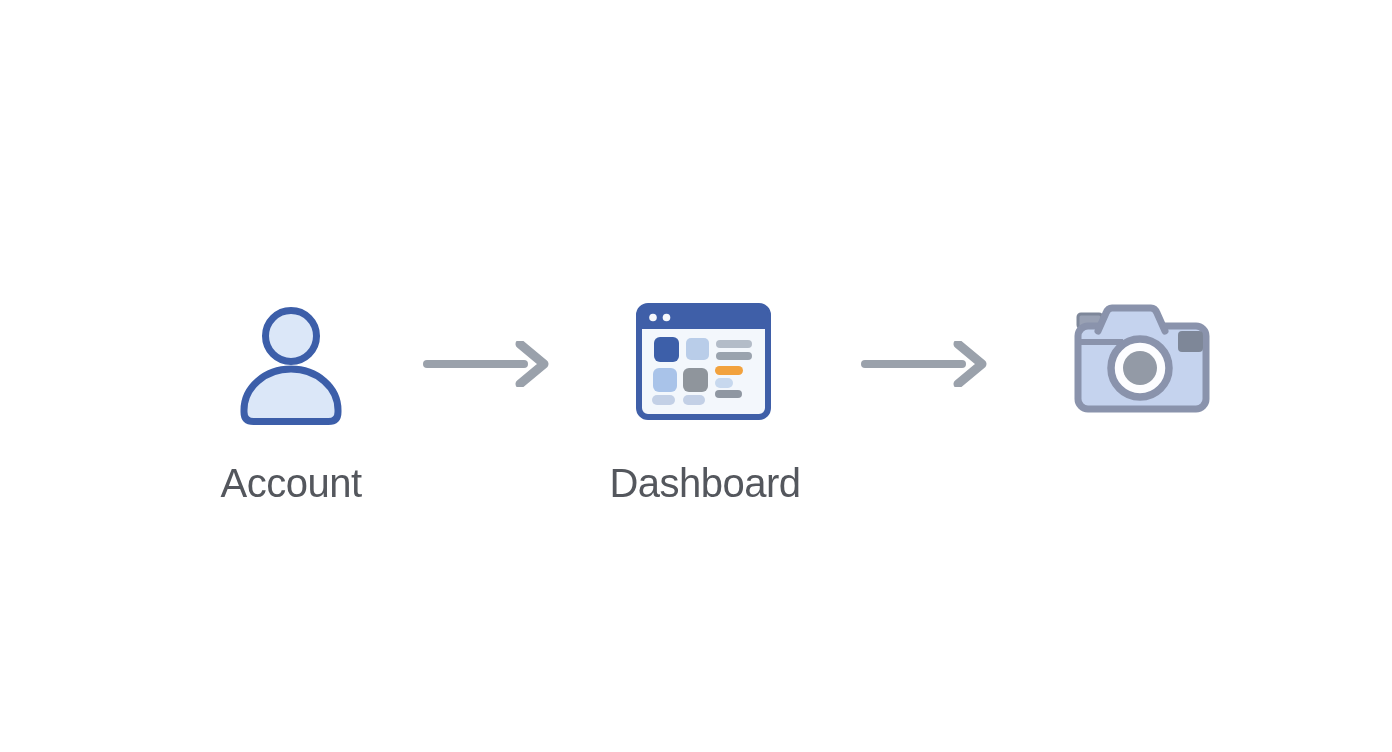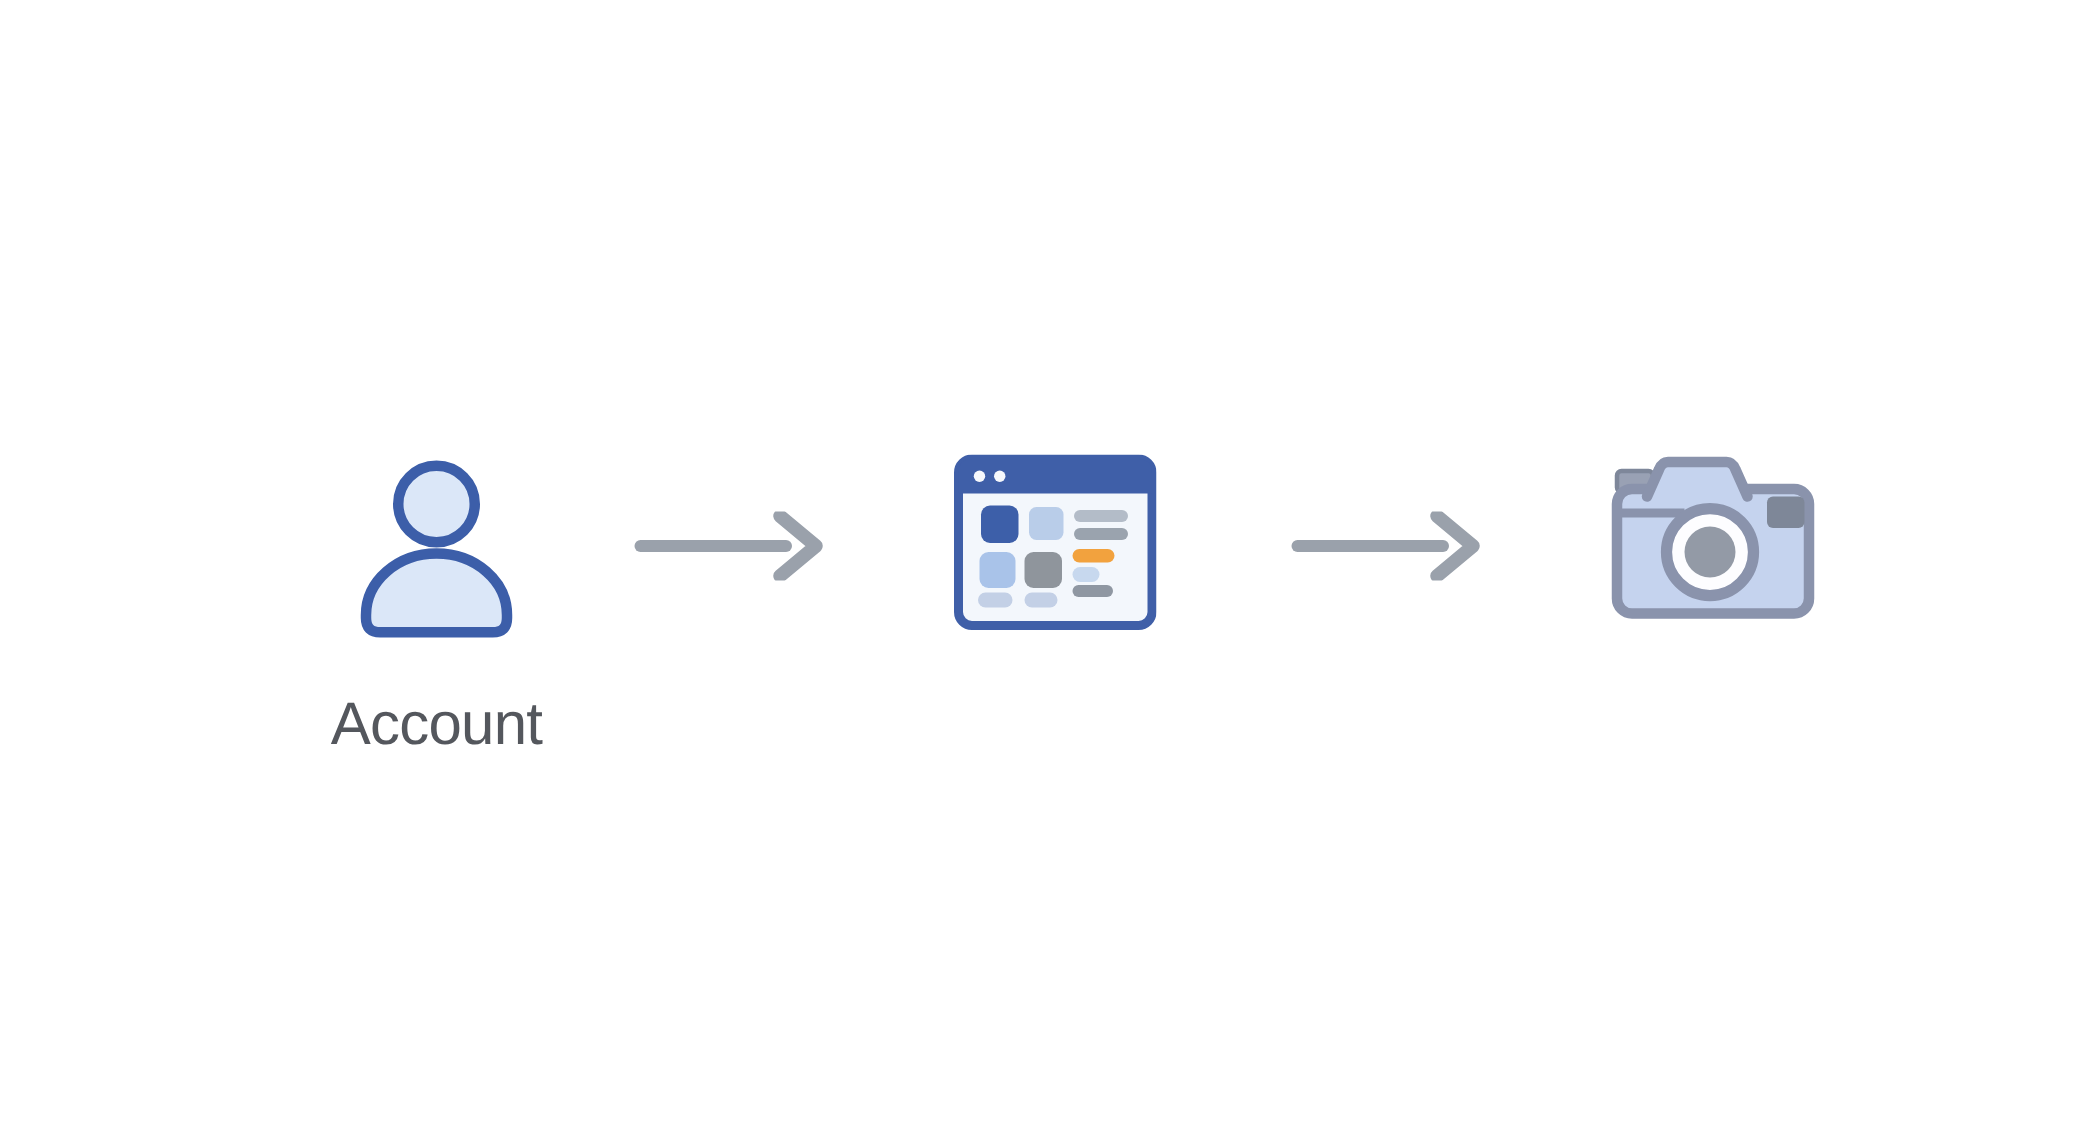--- a/index.html
+++ b/index.html
@@ -52,20 +52,21 @@
     <rect x="80" y="37" width="36" height="8" rx="4" fill="#b3bcc8"></rect>
     <rect x="80" y="49" width="36" height="8" rx="4" fill="#9aa3ae"></rect>
     <rect x="17" y="65" width="24" height="24" rx="6" fill="#a9c3e9"></rect>
     <rect x="47" y="65" width="25" height="24" rx="6" fill="#8f959c"></rect>
     <rect x="79" y="63" width="28" height="9" rx="4.5" fill="#f2a23e"></rect>
     <rect x="79" y="75" width="18" height="10" rx="5" fill="#c7d8ee"></rect>
     <rect x="79" y="87" width="27" height="8" rx="4" fill="#8f97a2"></rect>
     <rect x="16" y="92" width="23" height="10" rx="5" fill="#c3d0e6"></rect>
     <rect x="47" y="92" width="22" height="10" rx="5" fill="#c3d0e6"></rect>
   </svg>
+  <div class="step-label" style="left:555px;">Dashboard</div>
 
   <svg class="arrow" style="left:859px;" width="130" height="46" viewBox="0 0 130 46">
     <line x1="6" y1="23" x2="103" y2="23" stroke="#9aa1ab" stroke-width="8" stroke-linecap="round"></line>
     <polyline points="99,3 123,23 99,43" fill="none" stroke="#9aa1ab" stroke-width="9" stroke-linecap="round" stroke-linejoin="round"></polyline>
   </svg>
 
   <svg class="step-icon" style="left:1071px; top:304px;" width="142" height="114" viewBox="0 0 142 114">
     <rect x="7" y="10" width="24" height="14" rx="3" fill="#99a1b4" stroke="#7e879a" stroke-width="3"></rect>
     <rect x="7" y="22" width="128" height="83" rx="10" fill="#c5d3ee" stroke="#8a93ac" stroke-width="7"></rect>
     <path d="M27 30 L35 9 Q37 4 41 4 L80 4 Q84 4 86 9 L94 30 Z" fill="#c5d3ee"></path>

